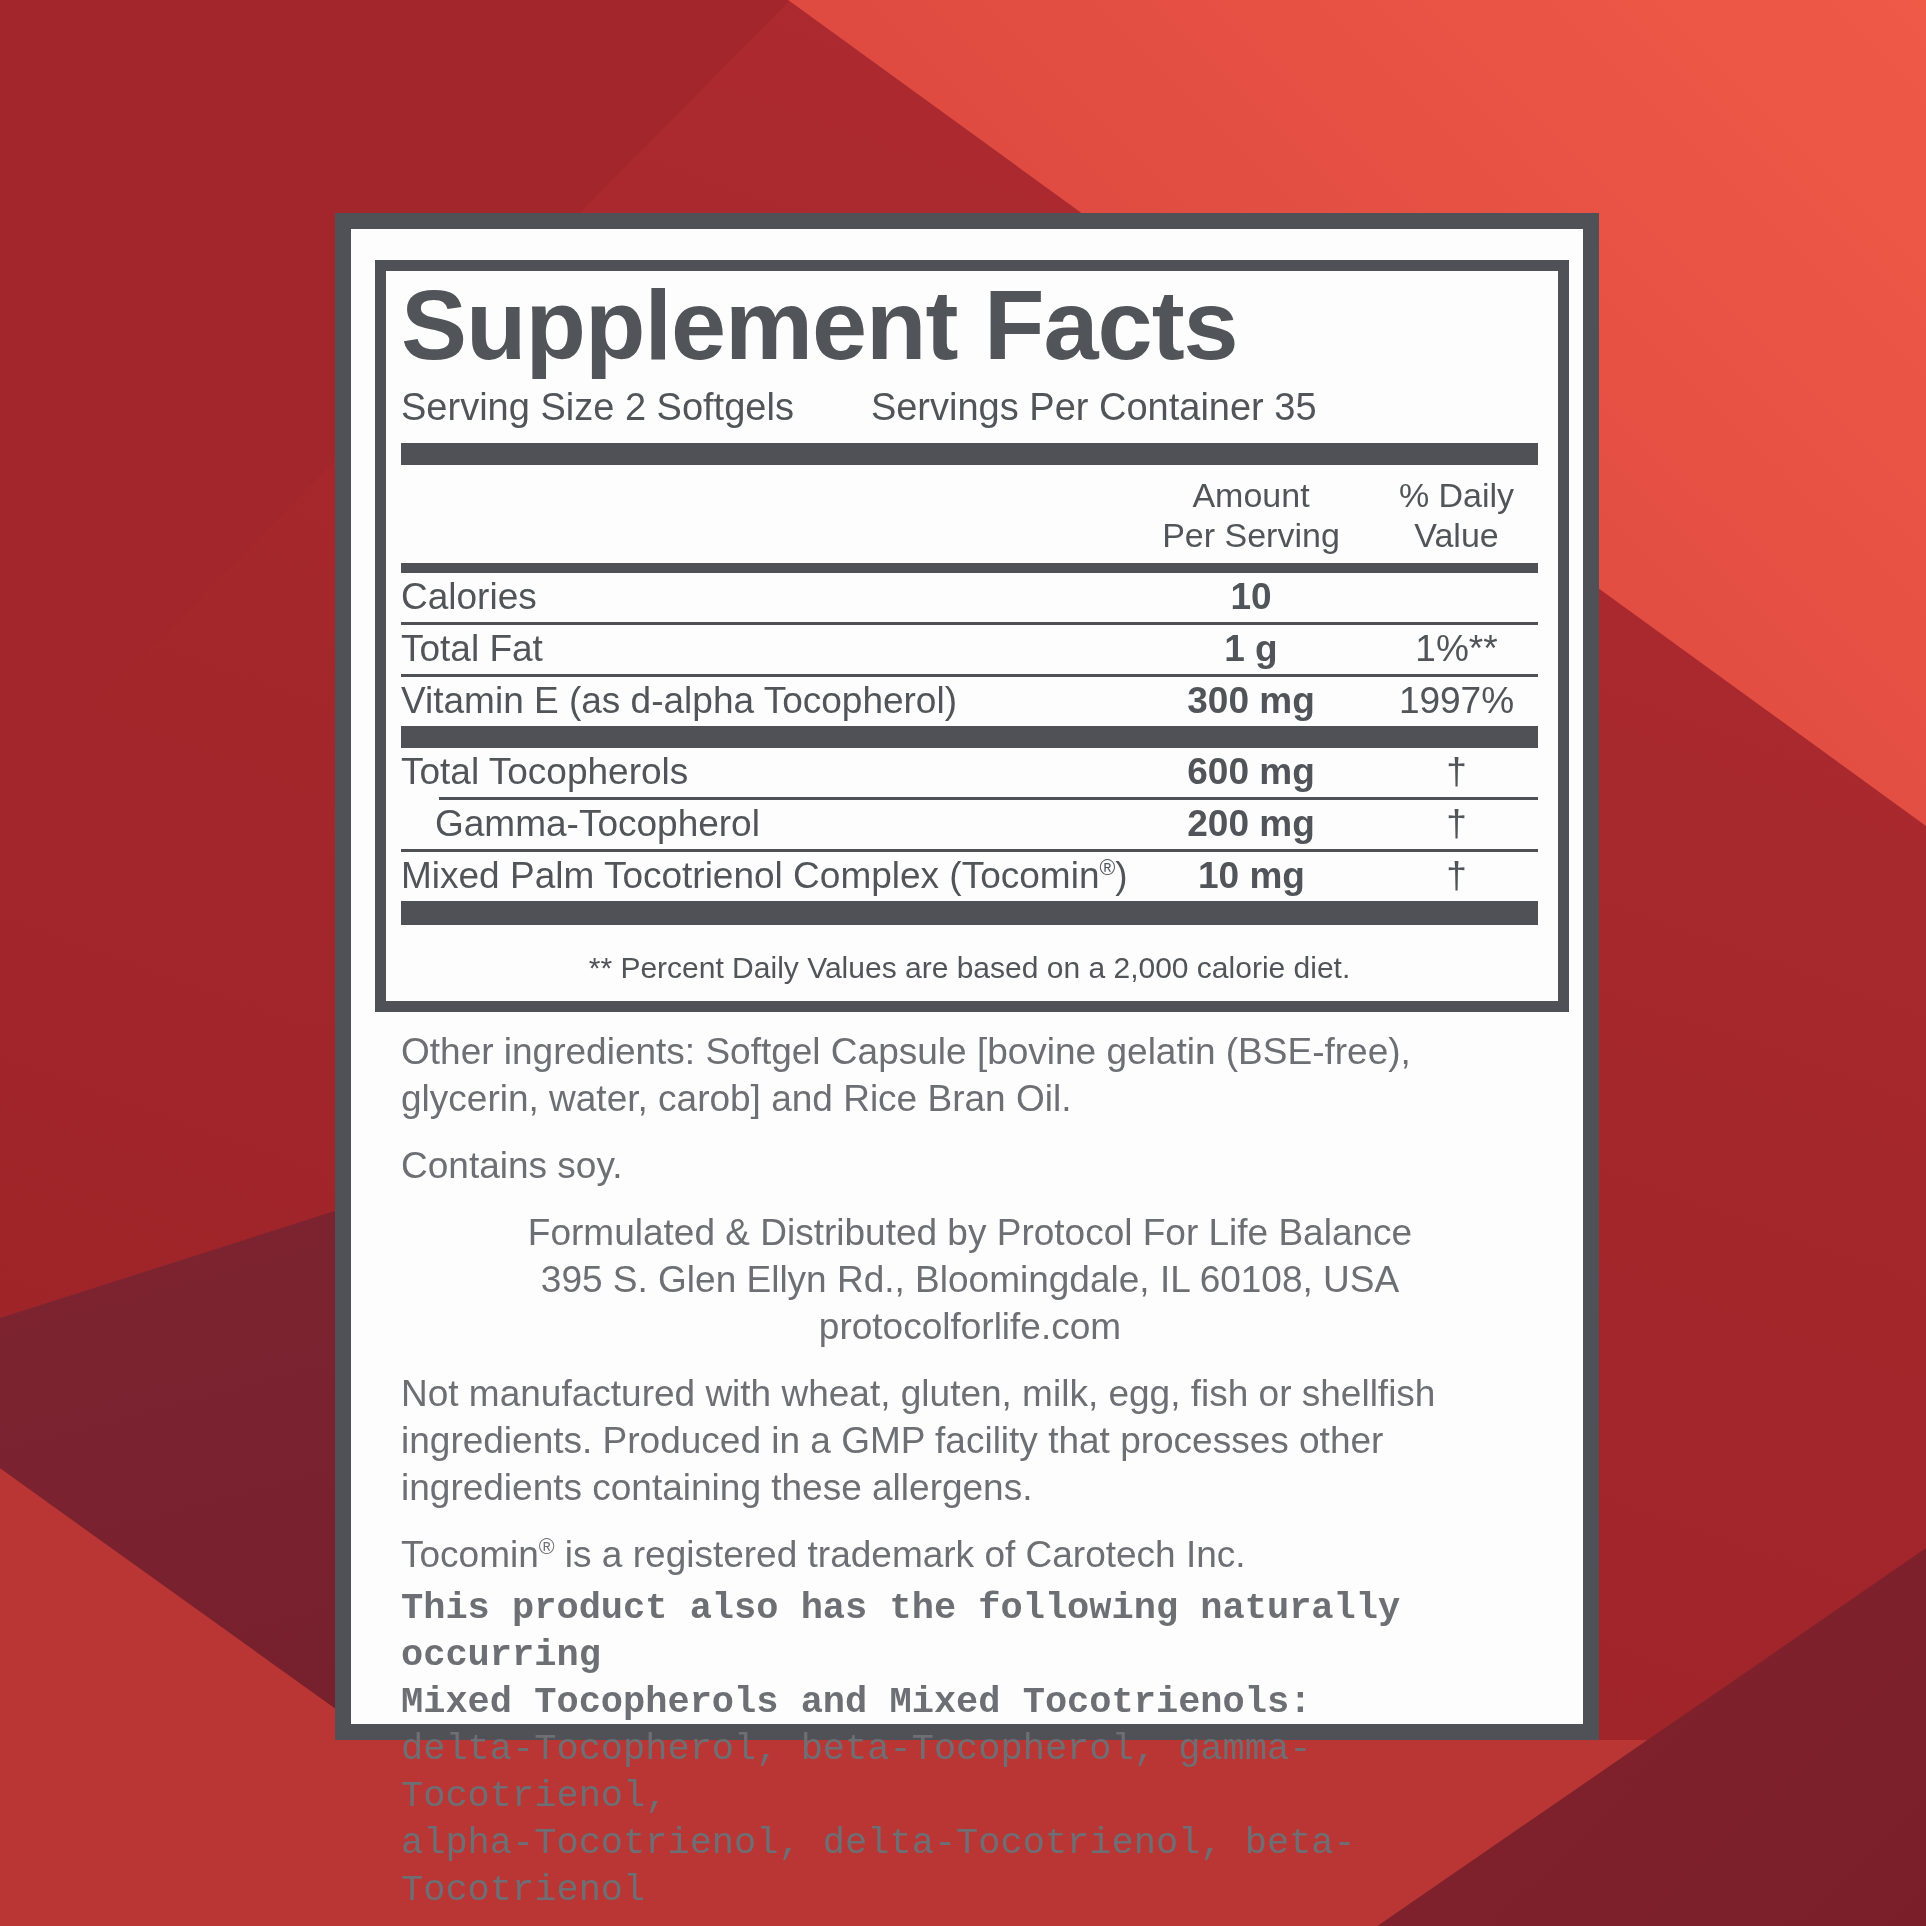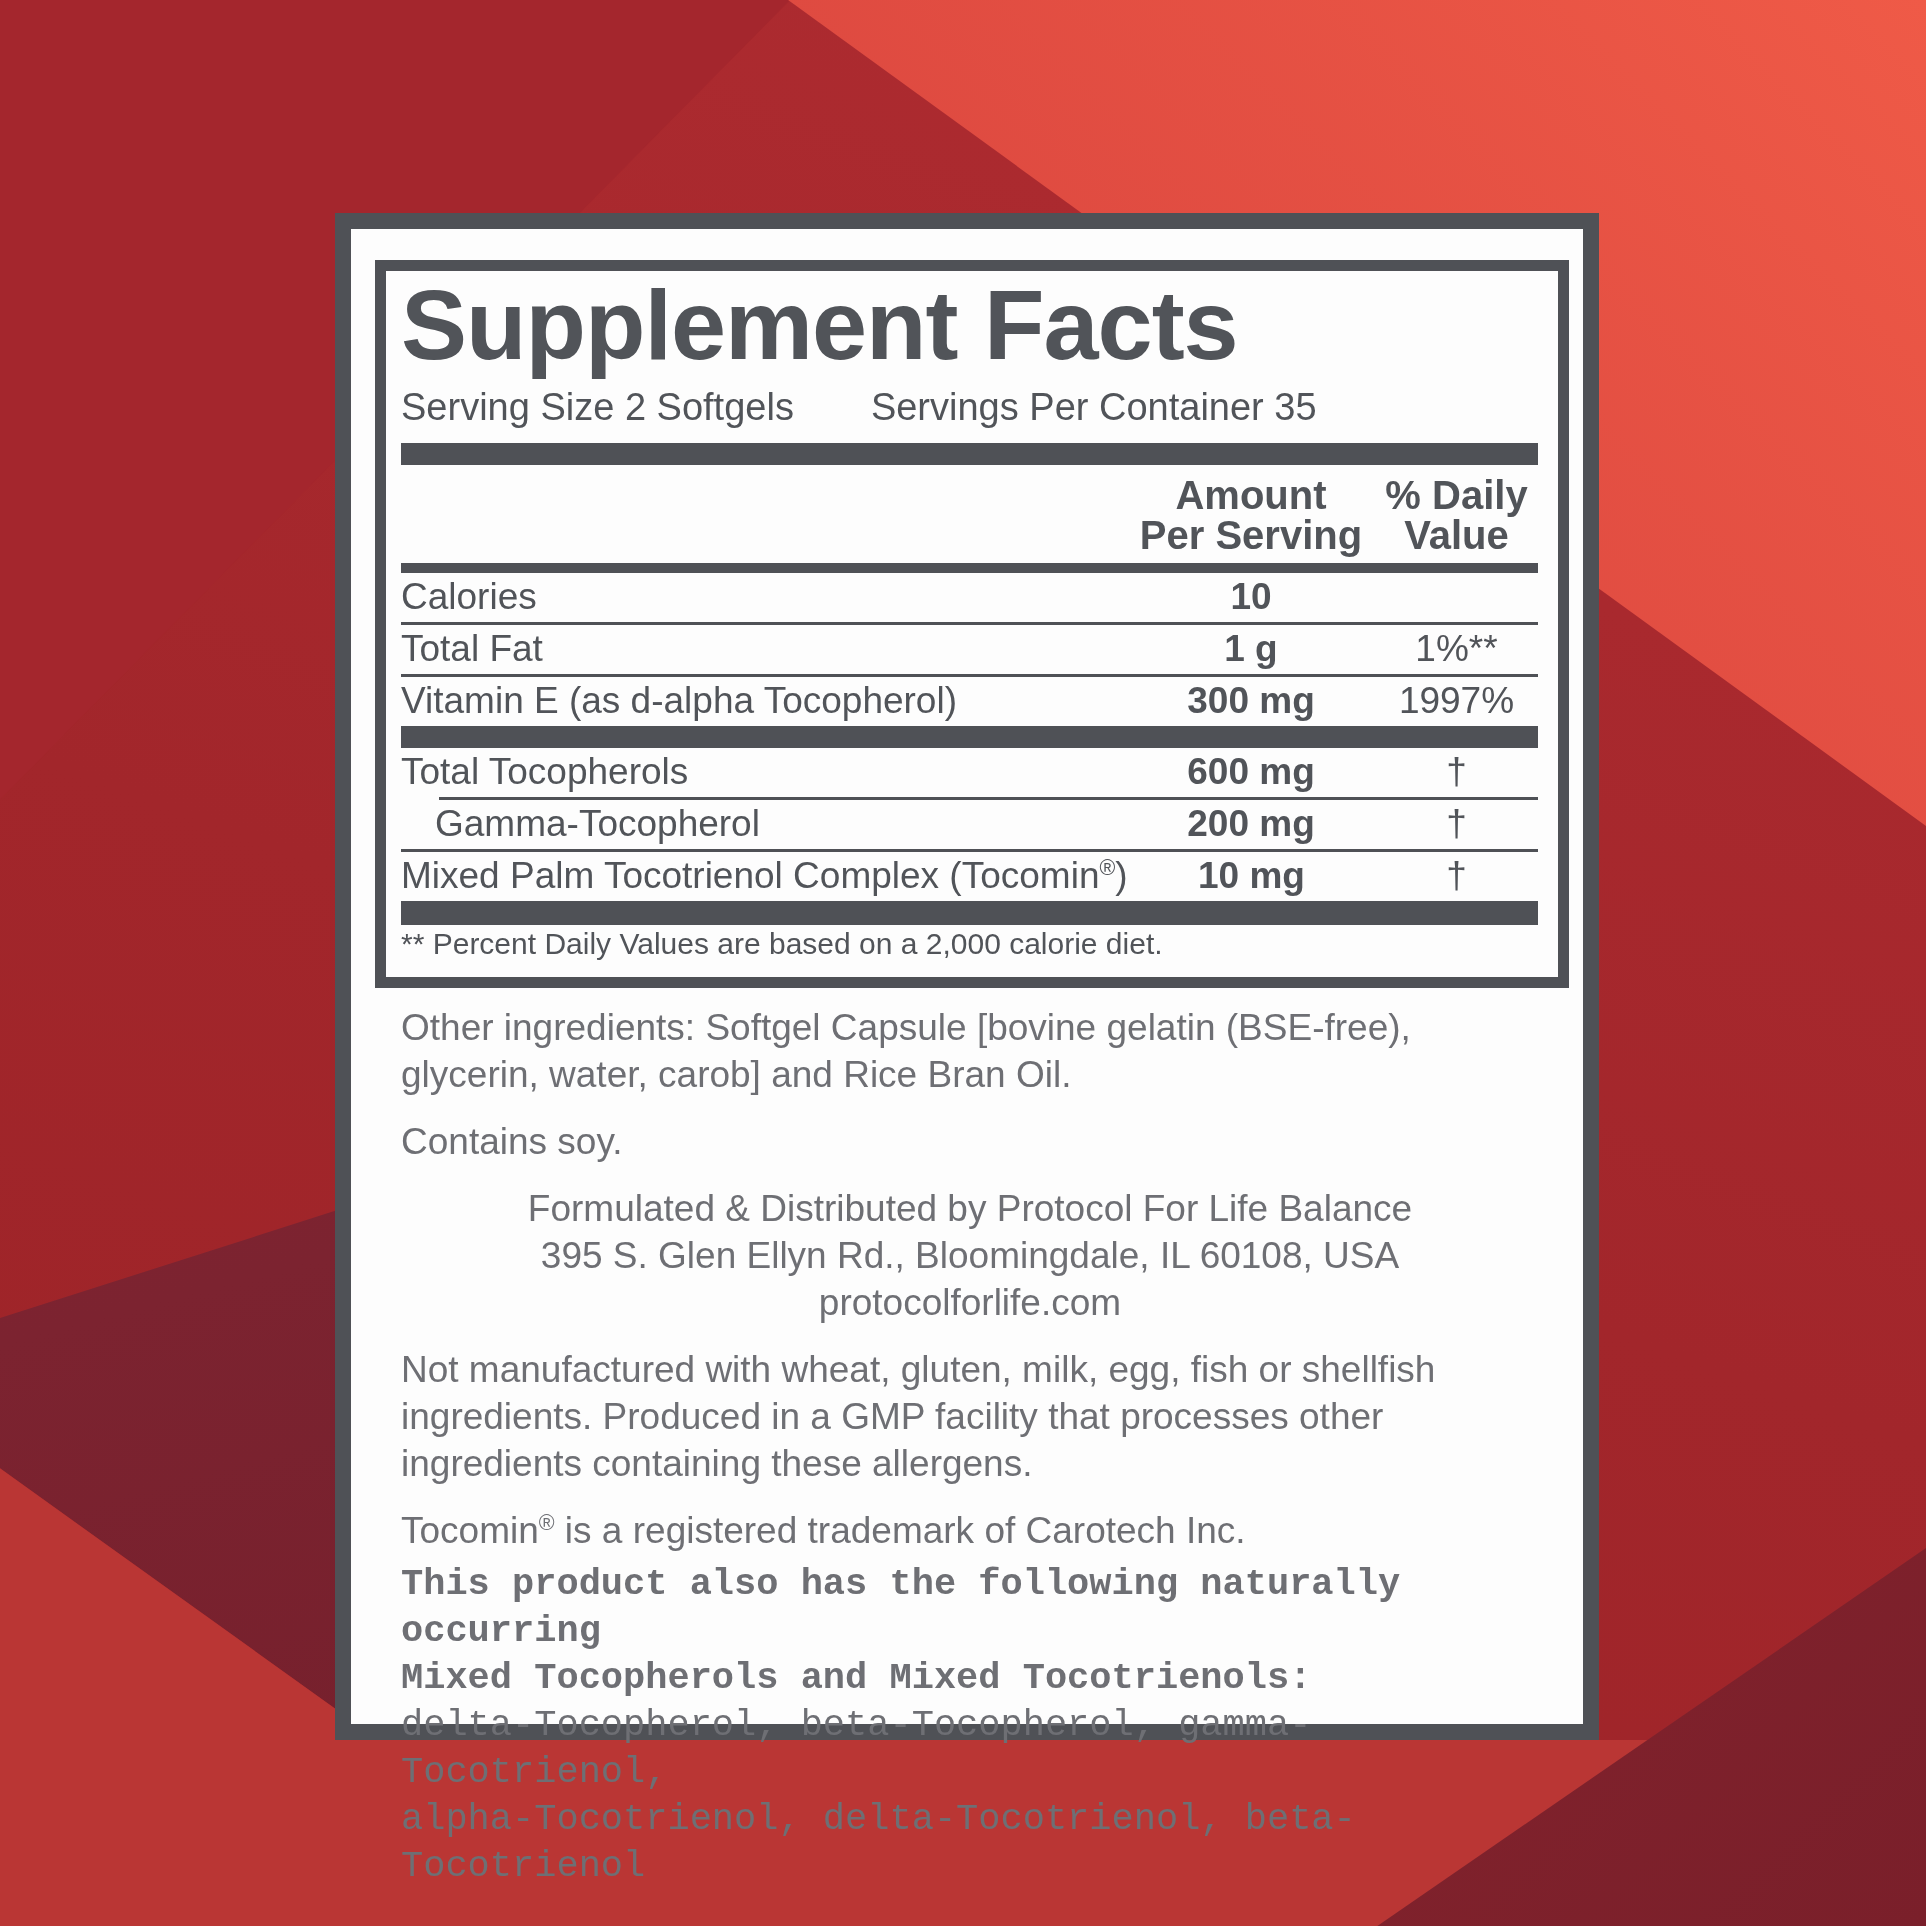--- a/index.html
+++ b/index.html
@@ -50,32 +50,32 @@
     margin-top:4px;color:var(--text_dark,#515459);white-space:nowrap;
   }
   .serving-line{display:flex;gap:77px;font-size:38px;margin-top:10px;}
   .bar{background:var(--label_border,#54565b);}
   .bar.b1{height:22px;margin-top:14px;}
   .bar.b2{height:10px;}
   .bar.b3{height:22px;}
   .bar.b4{height:24px;}
   .hdr{display:flex;align-items:flex-end;padding:10px 0 8px 0;}
   .hdr .sp{flex:1;}
-  .hdr-col{font-weight:bold;font-size:40px;line-height:40px;text-align:center;white-space:pre-line;}
+  .hdr-col{font-weight:normal;font-size:34px;line-height:40px;text-align:center;white-space:pre-line;}
   .hdr-col.amt{width:248px;}
   .hdr-col.dv{width:163px;}
   .row{display:flex;align-items:center;min-height:49px;font-size:37px;}
   .row .name{flex:1;white-space:nowrap;}
   .row .name.indent{padding-left:34px;}
   .row .amt{width:248px;text-align:center;font-weight:bold;}
   .row .dv{width:163px;text-align:center;}
   .rule{height:3px;background:var(--label_border,#54565b);}
   .rule.inset{margin-left:38px;}
   sup.reg{font-size:58%;vertical-align:super;line-height:0;}
-  .footnotes{margin-top:0;font-size:30px;line-height:38px;}
+  .footnotes{margin-top:24px;font-size:30px;line-height:38px;text-align:center;}
   .info{margin:0 30px 0 26px;color:var(--text_gray,#6e6f74);font-size:37px;line-height:47px;}
   .info p{margin:20px 0 0 0;white-space:pre-line;}
   .info p.first{margin-top:16px;}
   .info p.center{text-align:center;}
   .info .bold{font-weight:bold;}
   .natural{margin-top:7px;font-family:Liberation Mono, monospace;}
   .natural div{white-space:pre-line;}
 </style>
 </head>
 <body>

